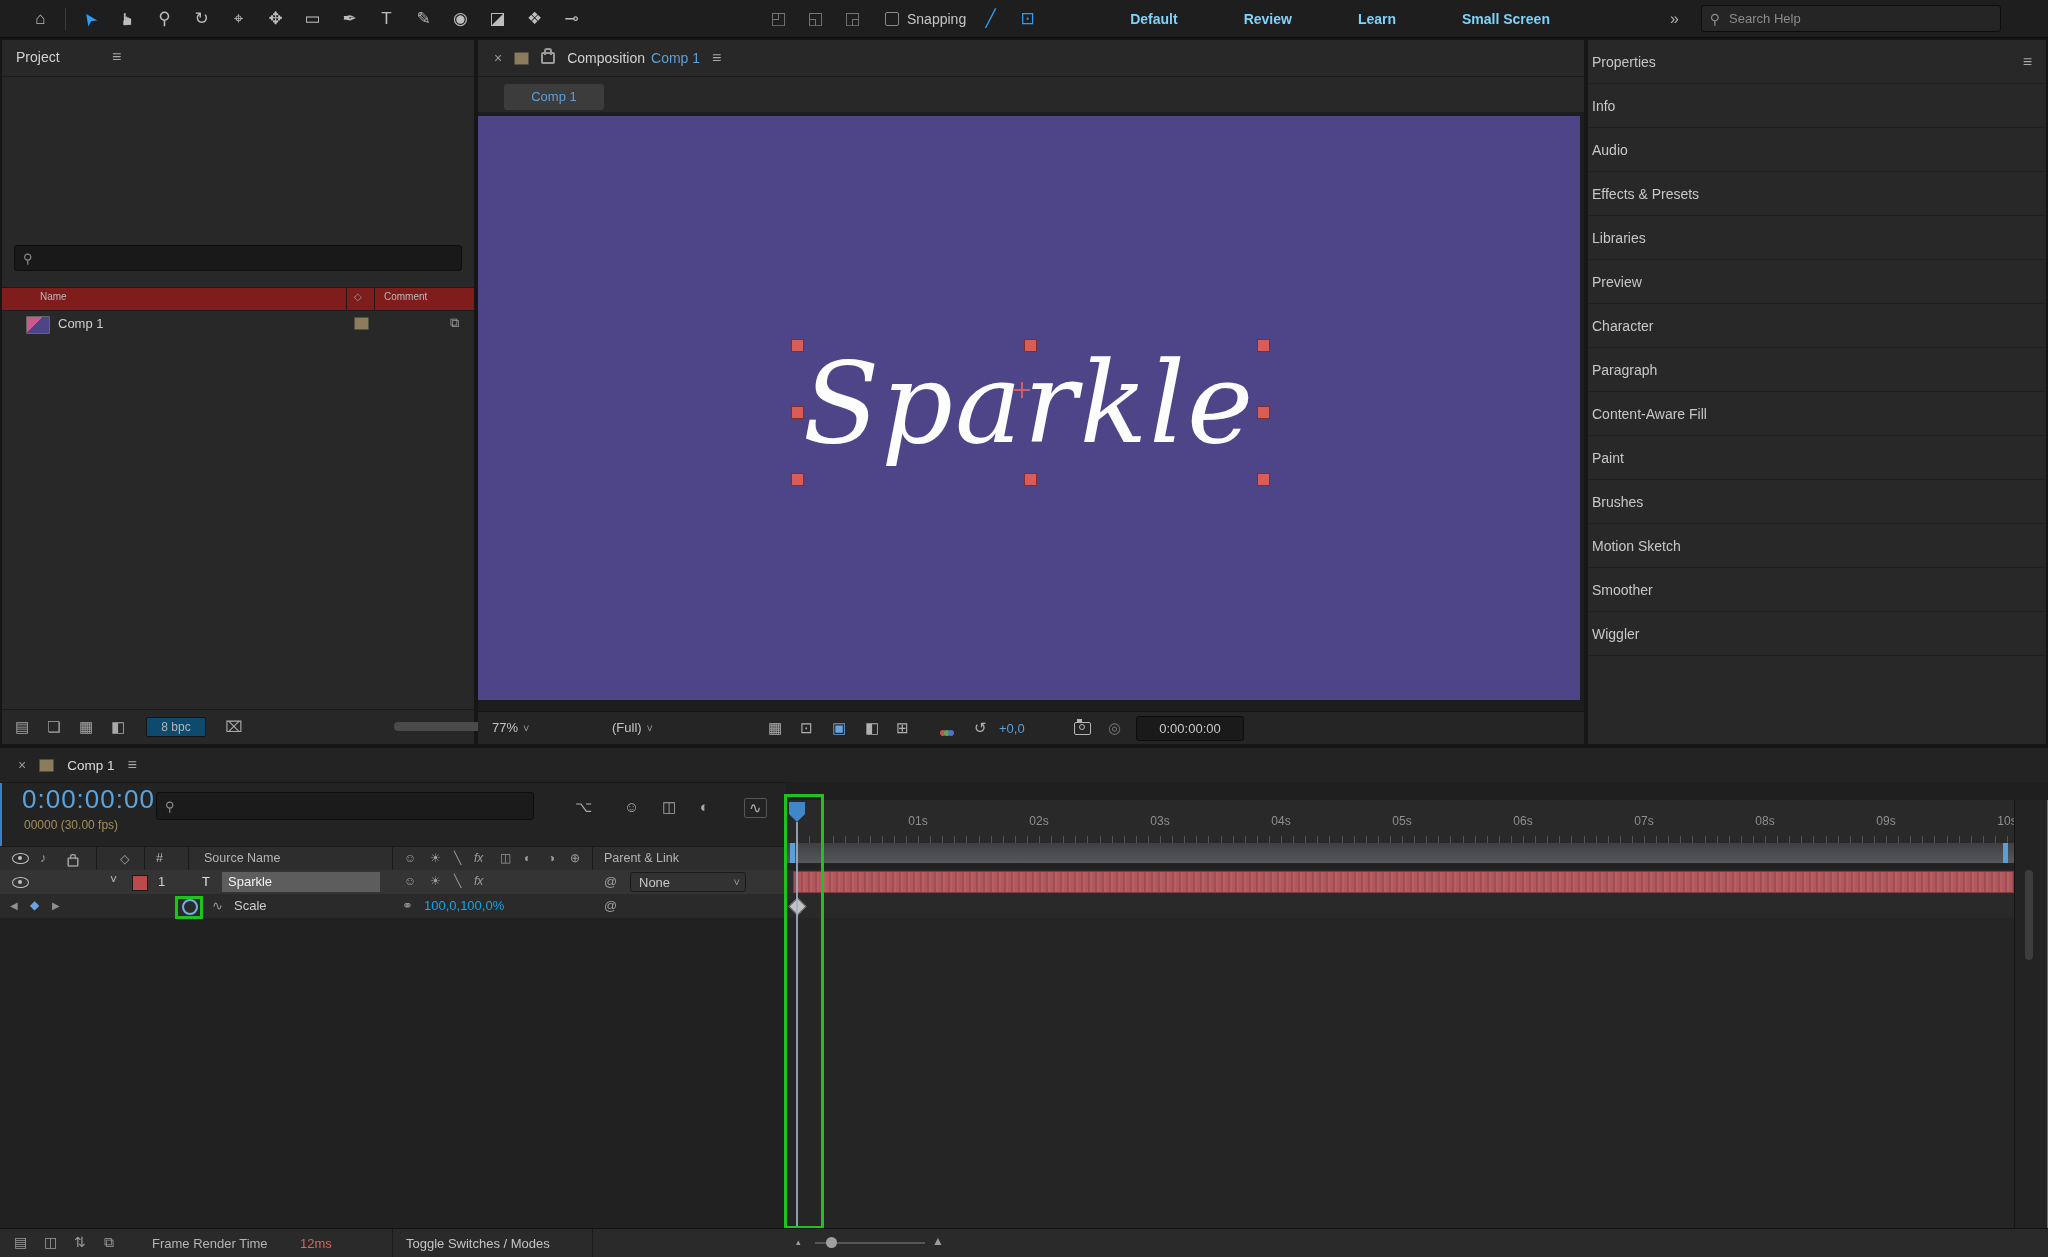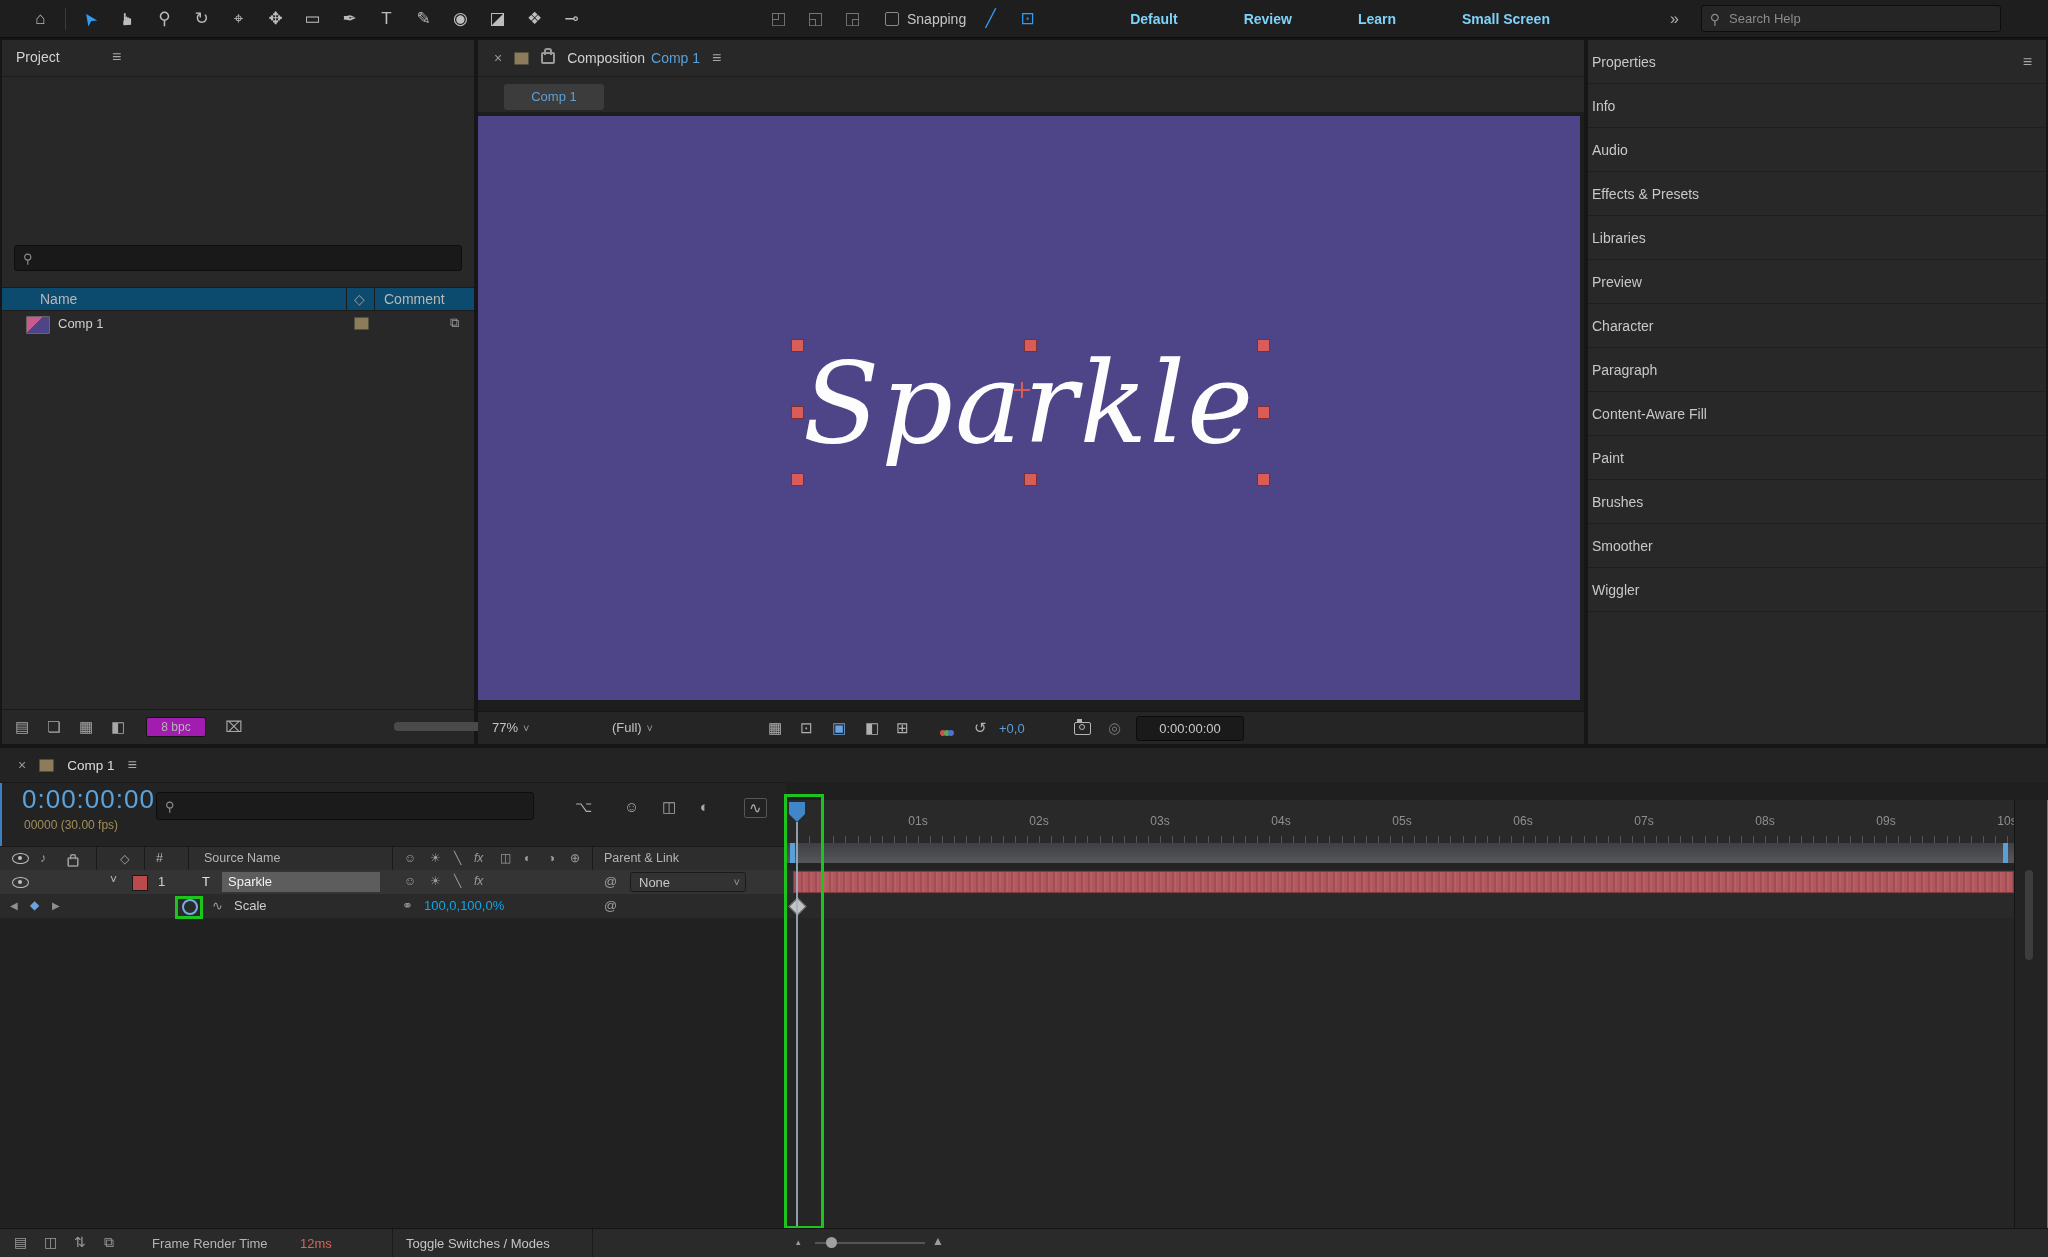--- a/index.html
+++ b/index.html
@@ -28,27 +28,27 @@
   .panel{position:absolute;background:#282828;}
   .menu-icon{color:#a8a8a8;font-size:16px;}
   .close-icon{color:#9a9a9a;font-size:14px;}
   .swatch-tan{width:13px;height:11px;background:#8d7c5c;border:1px solid #55503e;border-radius:1px;display:inline-block;}
 
   
   .pj-header{position:absolute;left:0;top:0;right:0;height:36px;background:#282828;border-bottom:1px solid #1c1c1c;}
   .pj-search{position:absolute;left:12px;top:205px;width:448px;height:26px;background:#191919;border:1px solid #0e0e0e;border-radius:3px;display:flex;align-items:center;padding:0 8px;box-sizing:border-box;}
   .pj-search .g{color:#8c8c8c;font-size:13px;}
   .pj-search input{background:transparent;border:none;outline:none;color:#bdbdbd;width:100%;font-family:"Liberation Sans",sans-serif;}
-  .pj-cols{position:absolute;left:0;top:247px;right:0;height:22px;background:#0c4a6e;border-top:1px solid #1c1c1c;border-bottom:1px solid #1c1c1c;font-size:14px;color:#b8b8b8;}
+  .pj-cols{position:absolute;left:0;top:247px;right:0;height:22px;background:#7f1d1d;border-top:1px solid #1c1c1c;border-bottom:1px solid #1c1c1c;font-size:10px;color:#b8b8b8;}
   .pj-colsep{position:absolute;top:0;width:1px;height:22px;background:#1c1c1c;}
   .pj-row{position:absolute;left:0;top:271px;right:0;height:26px;}
   .comp-thumb{position:absolute;left:24px;top:5px;width:22px;height:16px;border:1px solid #666;border-radius:1px;background:linear-gradient(135deg,#c95a8f 0 40%,#4d4588 40% 100%);}
   .pj-bottom{position:absolute;left:0;bottom:0;right:0;height:34px;background:#272727;border-top:1px solid #191919;display:flex;align-items:center;}
   .pj-bottom .ic{width:32px;text-align:center;color:#a8a8a8;font-size:15px;flex:none;}
-  .bpcbox{margin-left:12px;width:58px;height:18px;background:#a21caf;border:1px solid #141414;border-radius:2px;color:#b5b5b5;font-size:12px;text-align:center;line-height:18px;flex:none;}
+  .bpcbox{margin-left:12px;width:58px;height:18px;background:#0c4a6e;border:1px solid #141414;border-radius:2px;color:#b5b5b5;font-size:12px;text-align:center;line-height:18px;flex:none;}
   .hscroll{position:absolute;left:392px;top:12px;width:196px;height:9px;background:#4a4a4a;border-radius:4px;}
 
   
   .cp-tabbar{position:absolute;left:0;top:0;right:0;height:36px;background:#282828;border-bottom:1px solid #1c1c1c;display:flex;align-items:center;padding-left:16px;}
   .cp-tabbar>*{margin-right:12px;flex:none;}
   .lock{width:10px;height:8px;border:2px solid #9a9a9a;border-radius:2px;position:relative;display:inline-block;}
   .lock:before{content:'';position:absolute;top:-6px;left:1px;width:4px;height:5px;border:2px solid #9a9a9a;border-bottom:none;border-radius:3px 3px 0 0;}
   .viewer-tab{position:absolute;left:26px;top:44px;width:100px;height:26px;background:#3c3c3c;border-radius:3px;color:#5c9fd8;text-align:center;line-height:26px;font-size:13px;}
   .canvas-wrap{position:absolute;left:0;top:72px;right:0;height:600px;background:#1d1d1d;}
   .canvas{position:absolute;left:0;top:4px;width:1102px;height:584px;background:#4d4588;}
@@ -267,20 +267,23 @@
     <div class="prop-row">
         <span>Content-Aware Fill</span>
       </div>
     <div class="prop-row">
         <span>Paint</span>
       </div>
     <div class="prop-row">
         <span>Brushes</span>
       </div>
     <div class="prop-row">
+        <span>Motion Sketch</span>
+      </div>
+    <div class="prop-row">
         <span>Smoother</span>
       </div>
     <div class="prop-row">
         <span>Wiggler</span>
       </div>
   </div>
 
   <div class="timeline">
 
     <div class="tl-tabbar">

